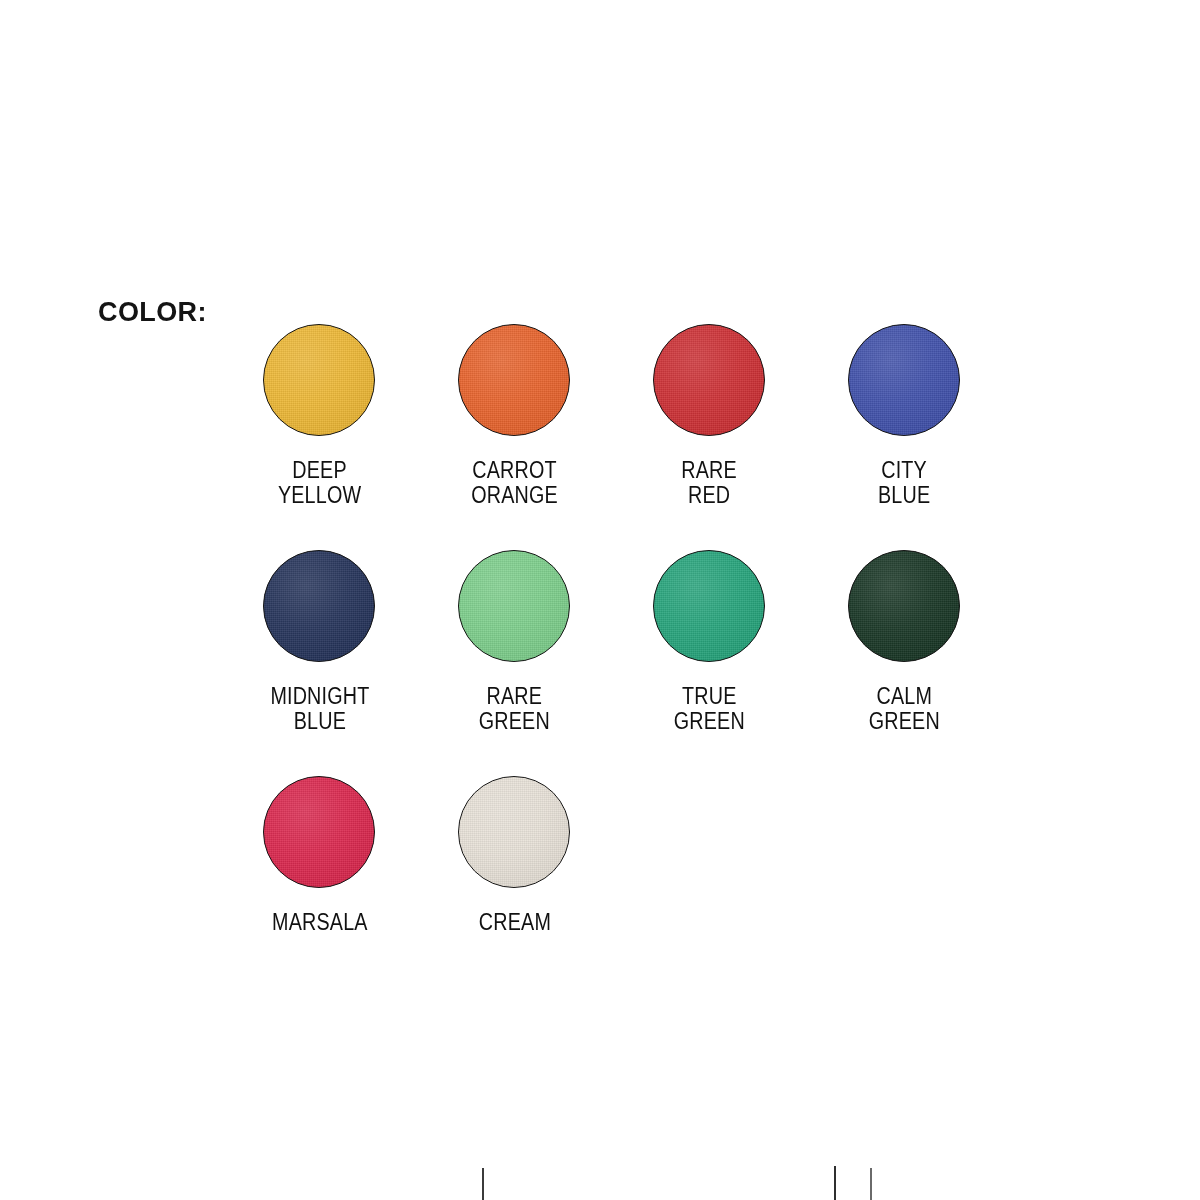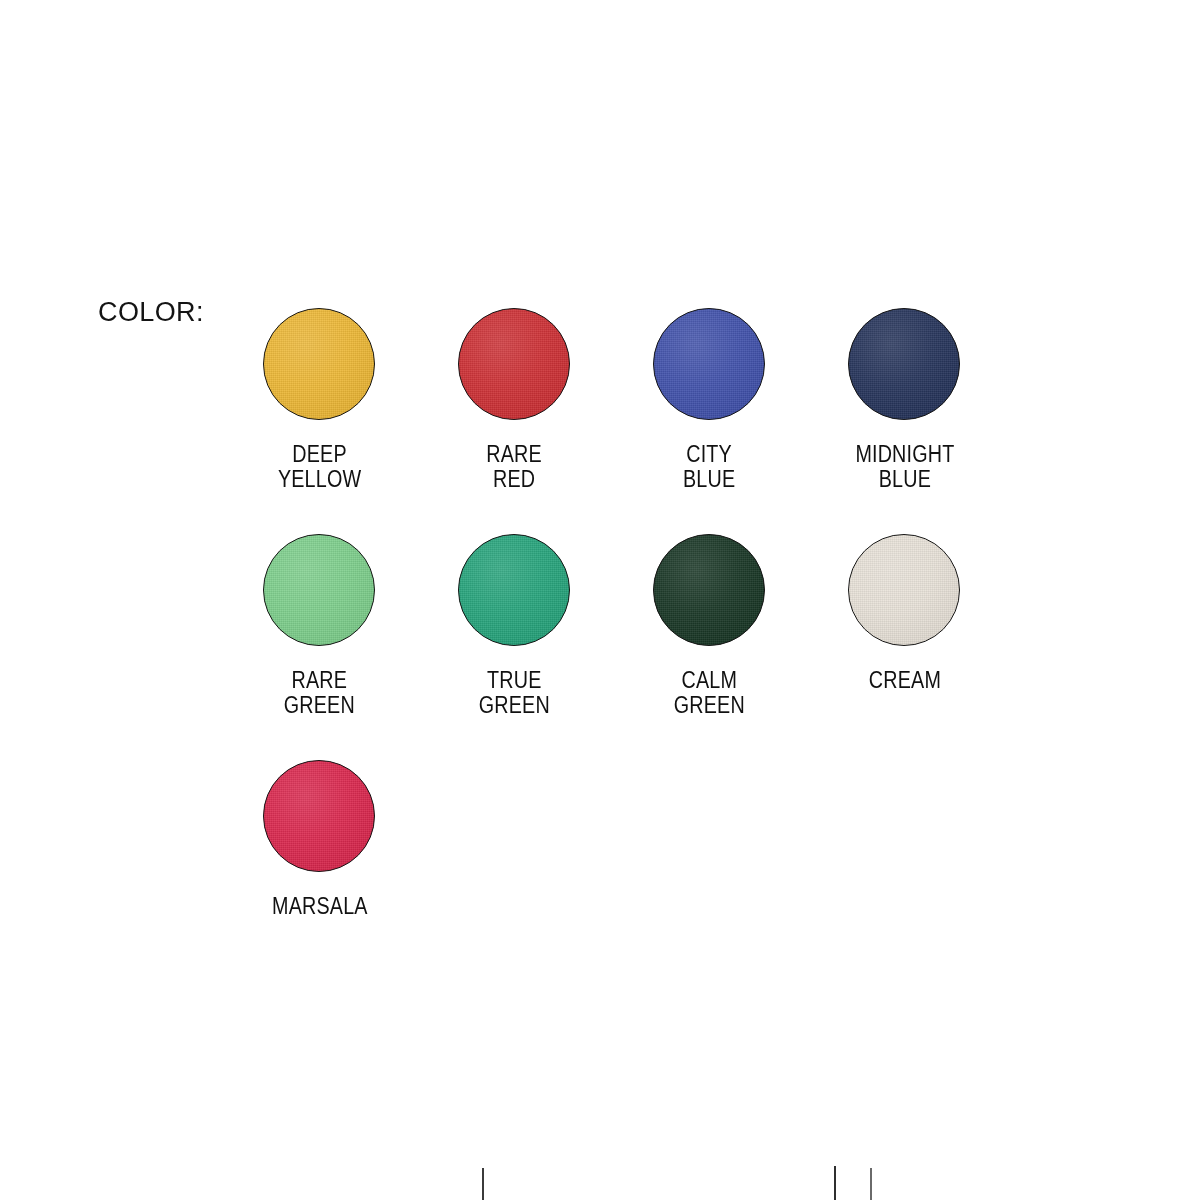--- a/index.html
+++ b/index.html
@@ -19,32 +19,32 @@
     position: absolute;
     inset: 0;
   }
 
   
   .section-label {
     position: absolute;
     left: 98px;
     top: 299px;
     font-size: 27px;
-    font-weight: normal;
+    font-weight: bold;
     letter-spacing: 0.4px;
     color: #141414;
     line-height: 1;
     white-space: nowrap;
   }
 
   
   .swatch-grid {
     position: absolute;
     left: 222px;
-    top: 300px;
+    top: 316px;
     width: 790px;
     display: grid;
     grid-template-columns: repeat(4, 195px);
     grid-auto-rows: 226px;
   }
 
   .swatch-cell {
     position: relative;
     width: 195px;
     display: flex;
@@ -132,20 +132,27 @@
   <div class="swatch-grid">
       <div class="swatch-cell">
         <div class="swatch-dot-wrap">
           <div class="swatch-dot" style="background: rgb(237, 182, 48);"></div>
         </div>
         <div class="swatch-label">DEEP
 YELLOW</div>
       </div>
       <div class="swatch-cell">
         <div class="swatch-dot-wrap">
+          <div class="swatch-dot" style="background: rgb(231, 95, 39);"></div>
+        </div>
+        <div class="swatch-label">CARROT
+ORANGE</div>
+      </div>
+      <div class="swatch-cell">
+        <div class="swatch-dot-wrap">
           <div class="swatch-dot" style="background: rgb(204, 42, 47);"></div>
         </div>
         <div class="swatch-label">RARE
 RED</div>
       </div>
       <div class="swatch-cell">
         <div class="swatch-dot-wrap">
           <div class="swatch-dot" style="background: rgb(59, 76, 169);"></div>
         </div>
         <div class="swatch-label">CITY
@@ -174,29 +181,29 @@
       </div>
       <div class="swatch-cell">
         <div class="swatch-dot-wrap">
           <div class="swatch-dot" style="background: rgb(18, 49, 31);"></div>
         </div>
         <div class="swatch-label">CALM
 GREEN</div>
       </div>
       <div class="swatch-cell">
         <div class="swatch-dot-wrap">
+          <div class="swatch-dot" style="background: rgb(218, 33, 73);"></div>
+        </div>
+        <div class="swatch-label">MARSALA</div>
+      </div>
+      <div class="swatch-cell">
+        <div class="swatch-dot-wrap">
           <div class="swatch-dot" style="background: rgb(231, 225, 215);"></div>
         </div>
         <div class="swatch-label">CREAM</div>
-      </div>
-      <div class="swatch-cell">
-        <div class="swatch-dot-wrap">
-          <div class="swatch-dot" style="background: rgb(218, 33, 73);"></div>
-        </div>
-        <div class="swatch-label">MARSALA</div>
       </div>
     </div>
 
   <div>
       <div class="tick" style="left: 482px; top: 1168px; height: 32px; background: rgb(59, 59, 59);"></div>
       <div class="tick" style="left: 834px; top: 1166px; height: 34px; background: rgb(47, 47, 47);"></div>
       <div class="tick" style="left: 870px; top: 1168px; height: 32px; background: rgb(106, 106, 106);"></div>
     </div>
 
 </div>

